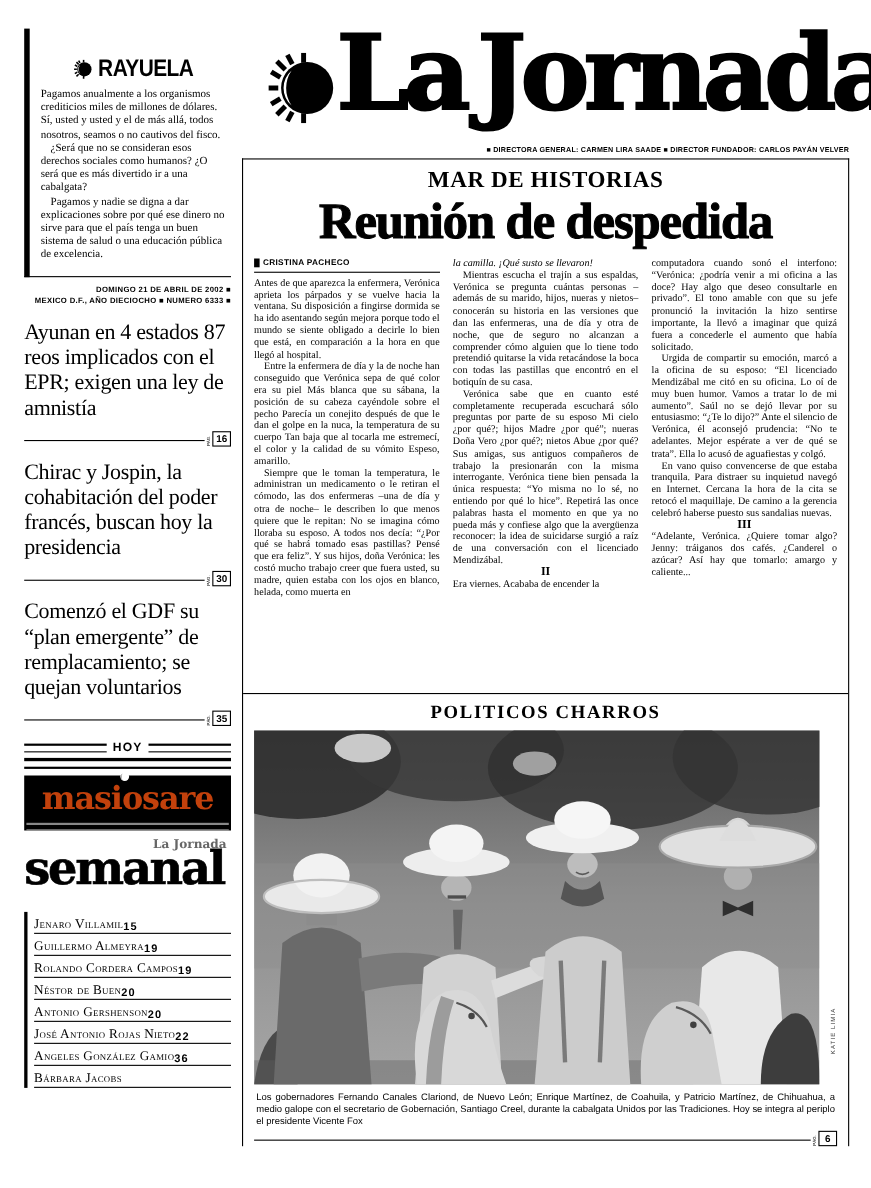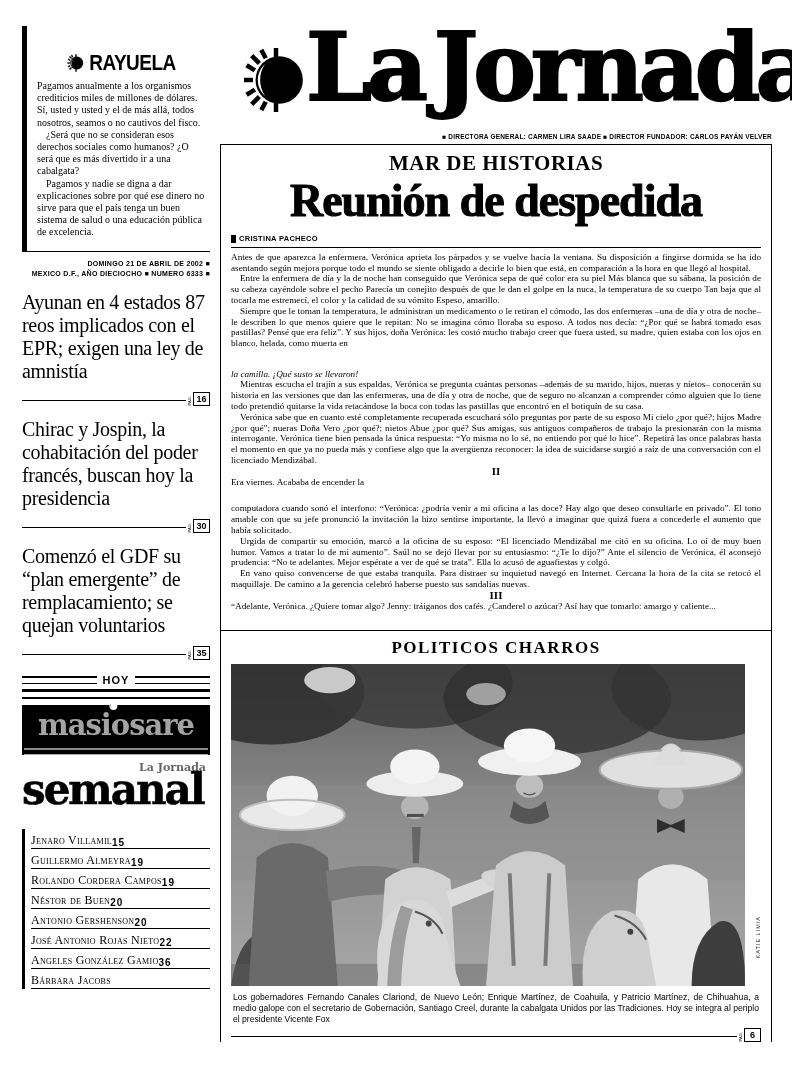--- a/index.html
+++ b/index.html
@@ -29,21 +29,21 @@
     font-size:9px;line-height:10px;padding:1px 2px;min-width:11px;text-align:center;}
 
   
   .hoy{margin-top:14px;}
   .hoyrow{display:flex;align-items:center;}
   .dlines{flex:1;height:5px;border-top:2px solid #000;border-bottom:1px solid #000;}
   .hoytxt{font-family:"Liberation Sans",sans-serif;font-weight:bold;font-size:11px;padding:0 6px;letter-spacing:1px;}
   .hoybar{height:5px;border-top:3px solid #000;border-bottom:2px solid #000;margin-top:3px;}
 
   
-  .masio{margin-top:6px;background:#000;color:#a3a3a3;text-align:center;position:relative;
+  .masio{margin-top:6px;background:#000;color:#c2410c;text-align:center;position:relative;
     font-family:"DejaVu Serif",serif;font-weight:bold;font-size:29px;line-height:40px;letter-spacing:-1px;}
   .masio .ecl-sm{position:absolute;top:-4px;left:86px;}
   .masio-under{height:4px;border-top:2px solid #888;border-bottom:1px solid #aaa;margin:3px 2px 0;}
 
   
   .semanal{position:relative;margin-top:4px;height:58px;}
   .sem-brand{position:absolute;top:2px;right:4px;font-family:"DejaVu Serif",serif;font-weight:bold;
     font-size:11px;color:#666;}
   .sem-text{position:absolute;top:10px;left:0;font-family:"DejaVu Serif",serif;font-weight:bold;
     font-size:42px;letter-spacing:-2px;line-height:1;-webkit-text-stroke:0.6px #000;}
@@ -61,21 +61,21 @@
   .mast-title{position:absolute;left:86px;top:-14px;font-family:"DejaVu Serif",serif;font-weight:bold;
     font-size:94px;letter-spacing:-5px;word-spacing:-0.18em;-webkit-text-stroke:2px #000;white-space:nowrap;}
   .directors{position:absolute;right:0;bottom:2px;font-family:"Liberation Sans",sans-serif;
     font-weight:bold;font-size:6.5px;letter-spacing:0.2px;}
 
   
   .article-box{border:1px solid #000;border-bottom:none;margin-top:2px;}
   .kicker{text-align:center;font-weight:bold;font-size:21px;letter-spacing:0.5px;margin-top:6px;}
   .a-title{text-align:center;font-weight:bold;font-size:46px;letter-spacing:-1px;line-height:50px;
     -webkit-text-stroke:1px #000;margin-top:0;}
-  .cols{display:flex;gap:12px;padding:8px 10px 4px;height:392px;overflow:hidden;flex-direction:column;}
+  .cols{display:flex;gap:12px;padding:8px 10px 4px;height:392px;overflow:hidden;}
   .col{flex:1;font-size:9.2px;line-height:10.8px;text-align:justify;min-width:0;}
   .col p{margin:0;text-indent:9px;}
   .col p.noind{text-indent:0;}
   .byline{display:flex;align-items:center;gap:3px;border-bottom:1px solid #000;
     padding-bottom:2px;margin-bottom:4px;}
   .bsq{width:5px;height:8px;background:#000;}
   .bname{font-family:"Liberation Sans",sans-serif;font-weight:bold;font-size:7.5px;letter-spacing:0.3px;}
   .ital{font-style:italic;}
   .numeral{text-align:center;font-weight:bold;font-size:11px;margin:7px 0 5px;text-indent:0 !important;}
   .boxrule{border:none;border-top:1px solid #000;margin:0;}

